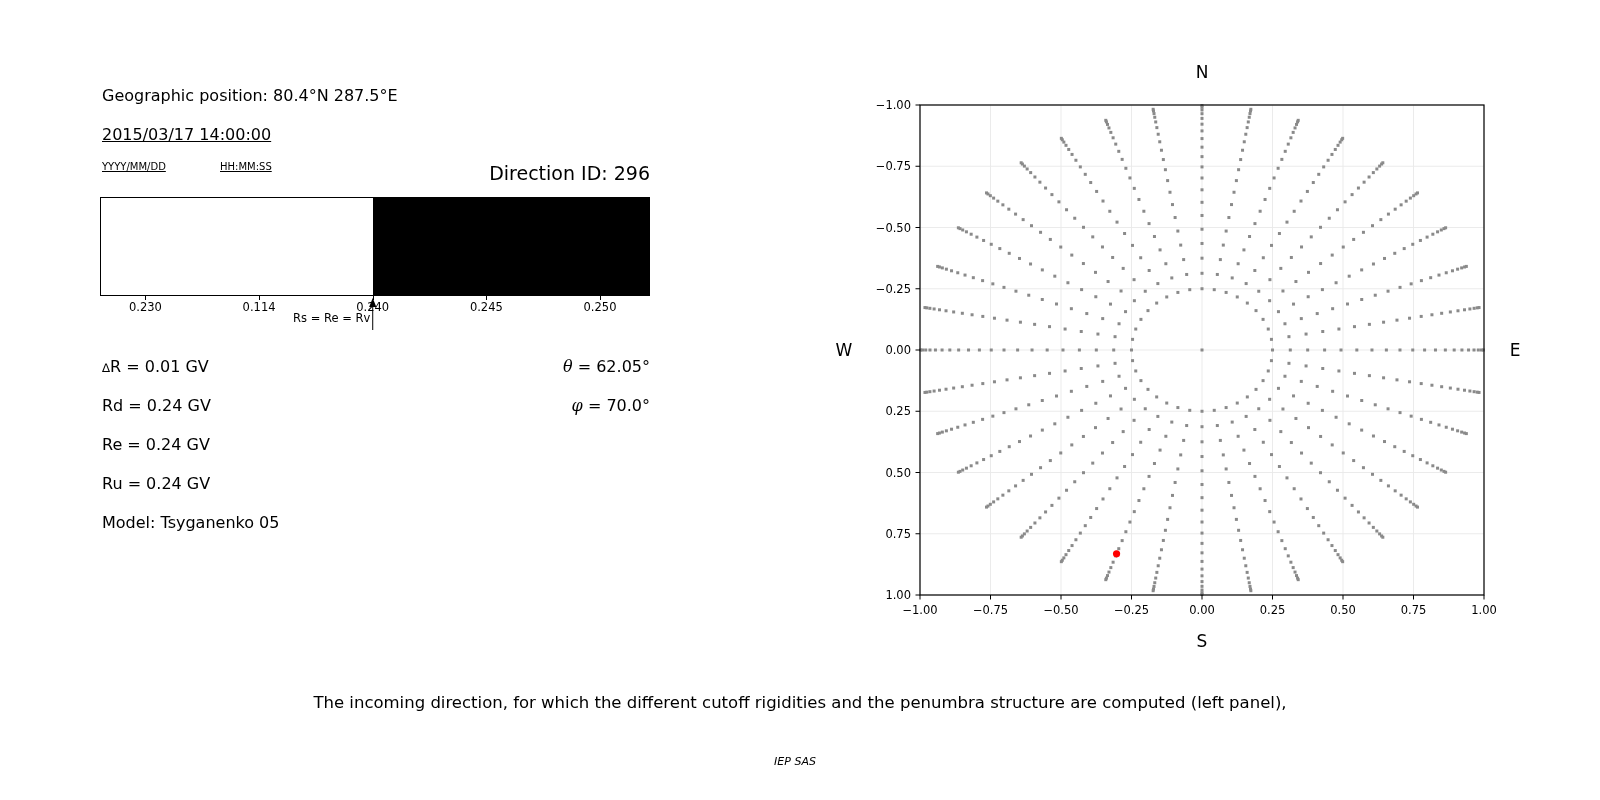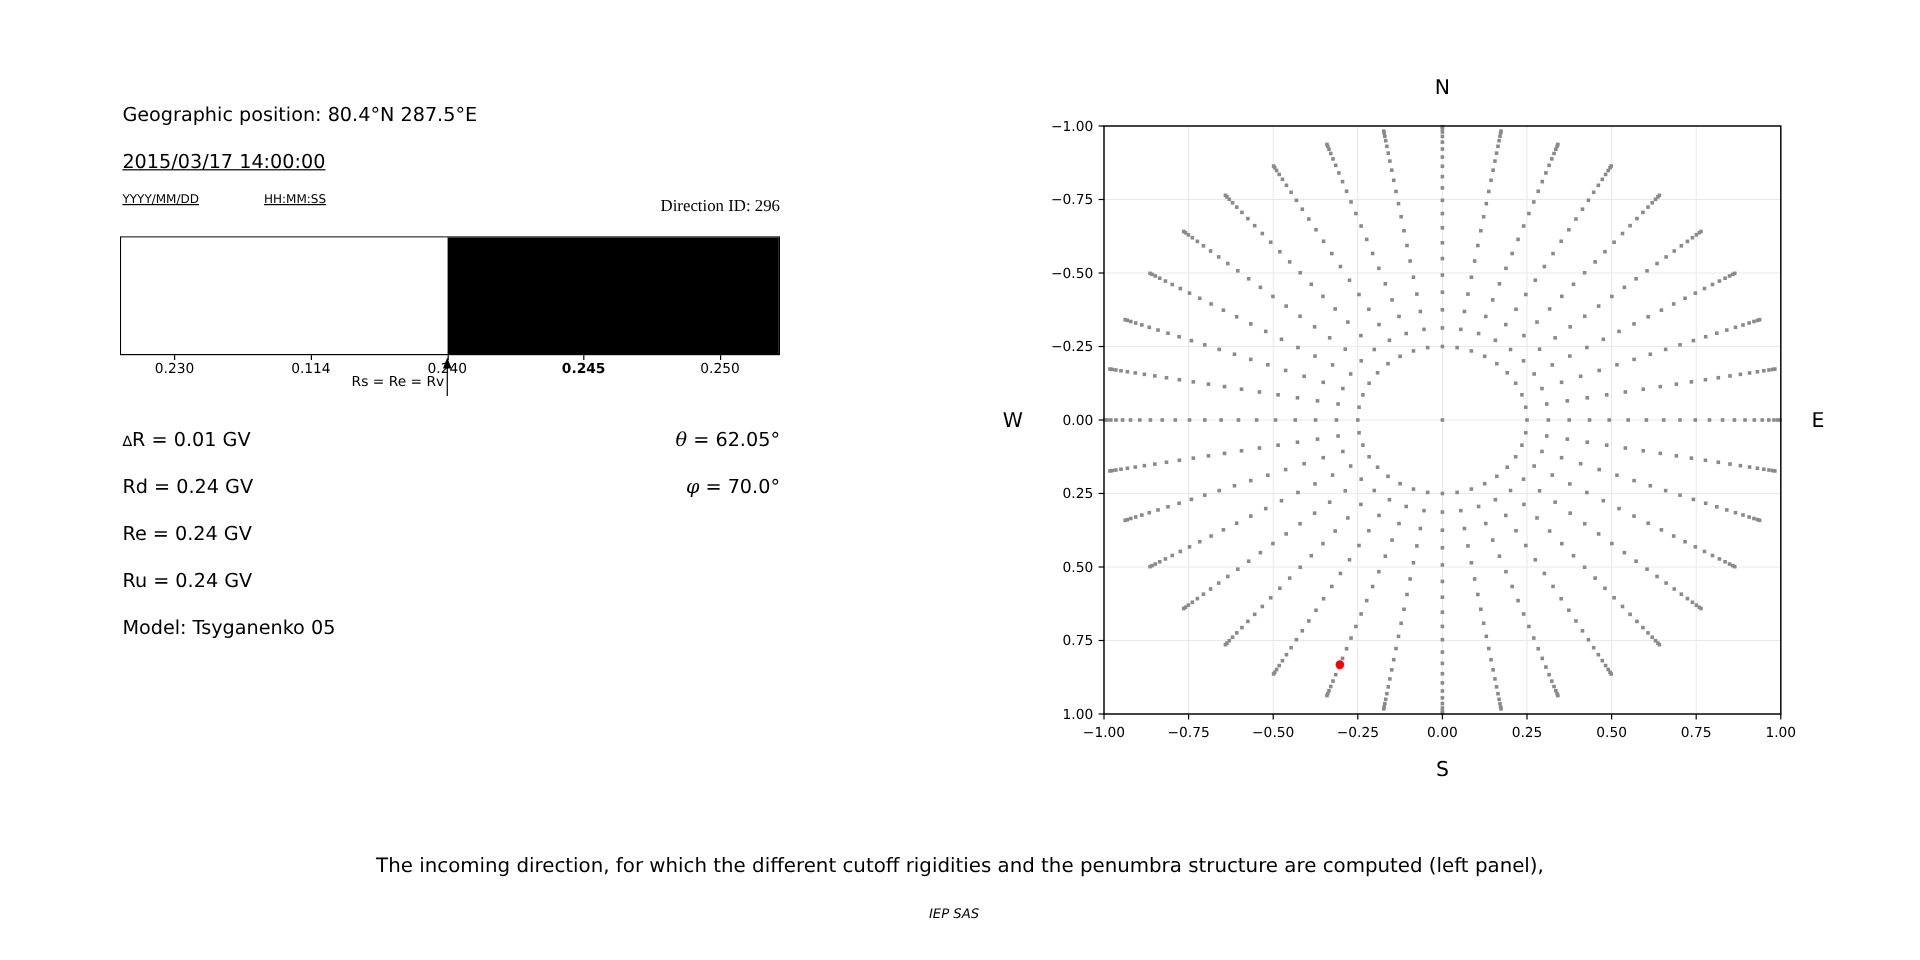--- a/index.html
+++ b/index.html
@@ -3,42 +3,42 @@
 <meta charset="utf-8">
 <style>
   html,body{margin:0;padding:0;background:#fff;}
   .figure{
     position:relative;width:1600px;height:800px;background:#ffffff;
     font-family:"DejaVu Sans","Liberation Sans",sans-serif;color:#000;
     overflow:hidden;
   }
   .abs{position:absolute;}
   .t16{font-size:16px;line-height:19px;}
-  .t19{font-size:14px;line-height:22px;font-family:Liberation Serif, serif;}
+  .t19{font-size:19px;line-height:22px;}
   .t10{font-size:10px;line-height:12px;text-decoration:underline;}
   .t11{font-size:11.5px;line-height:13px;}
   .geo{left:102px;top:86px;}
   .dt{left:102px;top:125px;text-decoration:underline;}
   .hint-date{left:102px;top:161px;}
   .hint-time{left:220px;top:161px;}
   .dir-id{right:950px;top:162px;}
   .bar-box{
     left:100px;top:197px;width:550px;height:99px;
     border:1px solid #000;box-sizing:border-box;background:#fff;
   }
   .bar-seg{position:absolute;top:0;height:100%;}
   .bar-ticks{left:0;top:0;width:1600px;height:0;}
   .btick{position:absolute;width:1px;height:4px;background:#000;top:296px;}
   .btick-label{position:absolute;width:70px;margin-left:-35px;text-align:center;top:301px;}
   .rs-label{left:293px;top:312px;width:160px;text-align:left;}
   .vrow{left:102px;}
   .arow{right:950px;text-align:right;}
   .delta{font-size:12px;}
   .math{font-family:"DejaVu Serif","Liberation Serif",serif;font-style:italic;}
-  .caption{left:0;top:706px;width:1600px;text-align:center;font-size:16.5px;line-height:32px;}
+  .caption{left:0;top:687px;width:1600px;text-align:center;font-size:16.5px;line-height:32px;}
   .credit{left:0;top:755px;width:1590px;text-align:center;font-size:11px;font-style:italic;}
   svg text{font-family:"DejaVu Sans","Liberation Sans",sans-serif;}
 </style>
 </head>
 <body>
 
 <div class="figure">
 
   <div class="abs t16 geo">Geographic position: 80.4°N 287.5°E</div>
   <div class="abs t16 dt">2015/03/17 14:00:00</div>
@@ -51,21 +51,21 @@
       <div class="bar-seg" style="left: 49.5868%; width: 50.4132%; background: rgb(0, 0, 0);"></div>
     </div>
   <div class="abs bar-ticks" id="penumbra-ticks">
       <div class="btick" style="left: 145.455px;"></div>
       <div class="btick-label t11" style="left: 145.455px;">0.230</div>
       <div class="btick" style="left: 259.091px;"></div>
       <div class="btick-label t11" style="left: 259.091px;">0.114</div>
       <div class="btick" style="left: 372.727px;"></div>
       <div class="btick-label t11" style="left: 372.727px;">0.240</div>
       <div class="btick" style="left: 486.364px;"></div>
-      <div class="btick-label t11" style="left: 486.364px; font-weight: bold;">0.245</div>
+      <div class="btick-label t11" style="left: 486.364px;">0.245</div>
       <div class="btick" style="left: 600px;"></div>
       <div class="btick-label t11" style="left: 600px;">0.250</div>
     </div>
   <svg class="abs" id="penumbra-arrow" style="left:352px;top:297px;" width="42" height="37">
       <line x1="20.72727272727269" y1="33" x2="20.72727272727269" y2="7" stroke="#000" stroke-width="1"></line>
       <polygon points="20.72727272727269,1 17.12727272727269,10 24.327272727272693,10" fill="#000"></polygon>
     </svg>
   <div class="abs t11 rs-label">Rs = Re = Rv</div>
 
   <div class="abs t16 vrow" style="top:357px"><span class="delta">∆</span><span>R = 0.01 GV</span></div>

